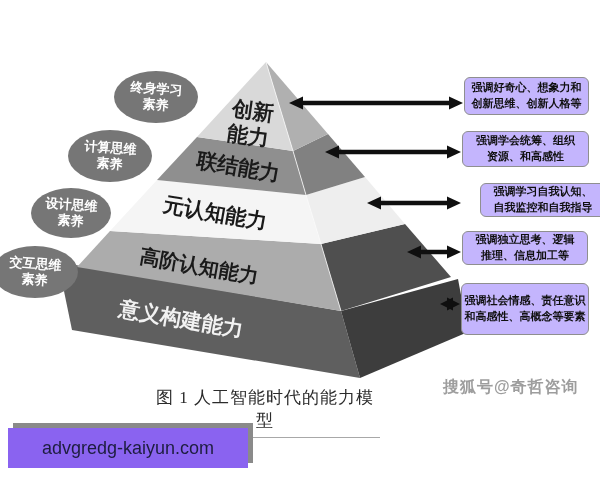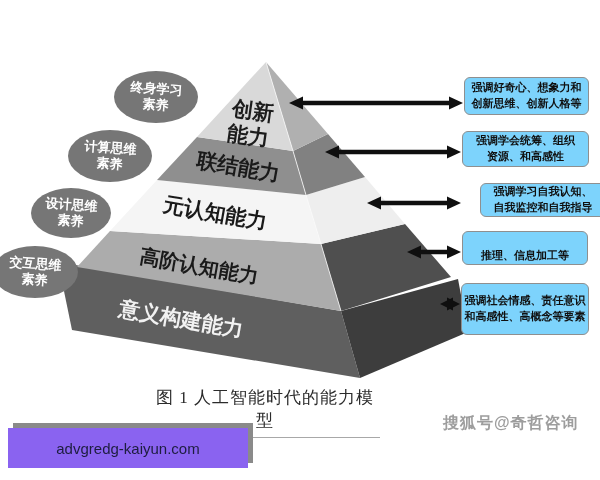--- a/index.html
+++ b/index.html
@@ -26,21 +26,21 @@
     text-align: center;
     font-weight: bold;
     font-size: 13px;
     line-height: 1.25;
   }
   .bubble .bt { transform: rotate(4deg); }
 
   
   .anno {
     position: absolute;
-    background: #7dd3fc;
+    background: #c4b5fd;
     border: 1.5px solid #8f8f8f;
     border-radius: 6px;
     color: #101010;
     font-weight: bold;
     font-size: 11px;
     line-height: 1.45;
     display: flex;
     align-items: center;
     justify-content: center;
     text-align: center;
@@ -66,36 +66,35 @@
 
   .wm-right {
     position: absolute;
     left: 443px;
     top: 377px;
     color: #989898;
     font-weight: bold;
     font-size: 16px;
     letter-spacing: 1px;
     opacity: 0.95;
-    margin-top: 36px;
   }
 
   .purple-banner {
     position: absolute;
     left: 8px;
     top: 428px;
     width: 240px;
     height: 40px;
     background: #8a63f0;
     box-shadow: 5px -5px 0 #8a8a8a;
     display: flex;
     align-items: center;
     justify-content: center;
     color: #1d1d3f;
-    font-size: 15px;
+    font-size: 18px;
   }
 </style>
 </head>
 <body>
 
 <div class="stage">
 
   <svg width="600" height="480" viewBox="0 0 600 480">
 
     <polygon points="58,262 341,311 360,378 72,330" fill="#5f5f5f"></polygon>
@@ -176,21 +175,21 @@
   </div>
   <div class="anno" style="left:462px; top:131px; width:127px; height:36px;">
     <div><span>强调学会统筹、组织</span><br>
     <span>资源、和高感性</span></div>
   </div>
   <div class="anno" style="left:480px; top:183px; width:126px; height:34px;">
     <div><span>强调学习自我认知、</span><br>
     <span>自我监控和自我指导</span></div>
   </div>
   <div class="anno" style="left:462px; top:231px; width:126px; height:34px;">
-    <div><br>
+    <div><span>强调独立思考、逻辑</span><br>
     <span>推理、信息加工等</span></div>
   </div>
   <div class="anno" style="left:461px; top:283px; width:128px; height:52px;">
     <div><span>强调社会情感、责任意识</span><br>
     <span>和高感性、高概念等要素</span></div>
   </div>
 
   <div class="caption">
     <span class="cap-inner">图 1  人工智能时代的能力模型</span>
   </div>

